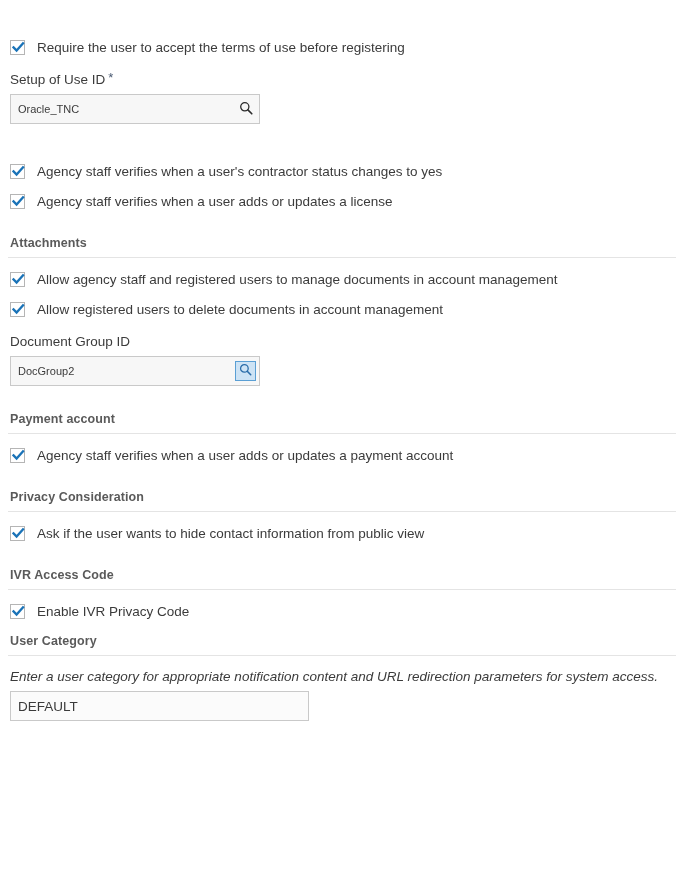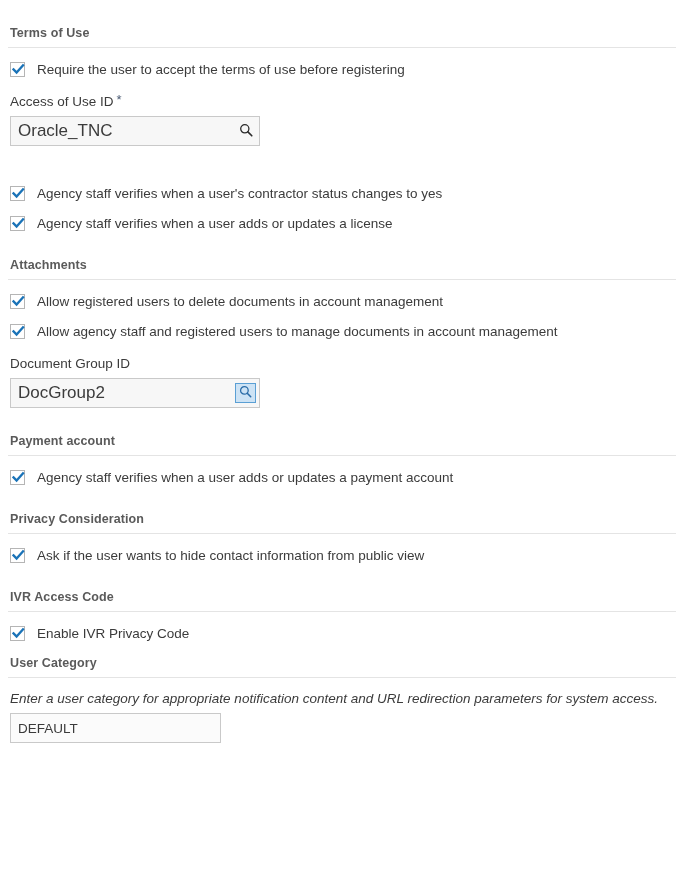--- a/index.html
+++ b/index.html
@@ -94,27 +94,27 @@
     width: 250px;
     margin-top: 6px;
   }
   .text-input {
     width: 250px;
     height: 30px;
     box-sizing: border-box;
     border: 1px solid #c9c9c9;
     background: #f7f7f7;
     font-family: "Liberation Sans", sans-serif;
-    font-size: 17px;
+    font-size: 11px;
     color: #3b3b3b;
     padding: 0 32px 0 7px;
     outline: none;
   }
   .input-plain {
-    width: 211px;
+    width: 299px;
     height: 30px;
     box-sizing: border-box;
     border: 1px solid #c9c9c9;
     background: #fbfbfb;
     font-family: "Liberation Sans", sans-serif;
     font-size: 13.5px;
     color: #3b3b3b;
     padding: 0 7px;
     outline: none;
   }
@@ -149,33 +149,32 @@
     padding: 6px 0 0 2px;
   }
 </style>
 </head>
 <body>
 
 <div class="page">
 
 
   <div class="section">
-    <div class="section-header">Terms of Use</div>
 
     <div class="check-row">
       <span class="checkbox">
         <svg width="13" height="13" viewBox="0 0 13 13">
             <path d="M1.5 6.3 L4.6 9.6 L11 2.4" stroke="#1a73b8" stroke-width="2.3" fill="none" stroke-linecap="square"></path>
           </svg>
       </span>
       <span class="check-label">Require the user to accept the terms of use before registering</span>
     </div>
 
     <div class="field">
-      <span class="field-label"><span>Access of Use ID</span><span class="req-star">*</span></span>
+      <span class="field-label"><span>Setup of Use ID</span><span class="req-star">*</span></span>
       <div class="input-wrap">
         <input class="text-input" type="text" value="Oracle_TNC" style="">
         <button class="srch-btn">
           <span>
             <svg width="14" height="14" viewBox="0 0 14 14">
                 <circle cx="5.8" cy="5.8" r="4.1" stroke="#2b2b2b" stroke-width="1.3" fill="none"></circle>
                 <line x1="8.9" y1="8.9" x2="12.8" y2="12.8" stroke="#2b2b2b" stroke-width="1.6" stroke-linecap="round"></line>
               </svg>
           </span>
         </button>
@@ -206,30 +205,30 @@
 
   <div class="section">
     <div class="section-header">Attachments</div>
 
     <div class="check-row">
       <span class="checkbox">
         <svg width="13" height="13" viewBox="0 0 13 13">
             <path d="M1.5 6.3 L4.6 9.6 L11 2.4" stroke="#1a73b8" stroke-width="2.3" fill="none" stroke-linecap="square"></path>
           </svg>
       </span>
+      <span class="check-label">Allow agency staff and registered users to manage documents in account management</span>
+    </div>
+
+    <div class="check-row">
+      <span class="checkbox">
+        <svg width="13" height="13" viewBox="0 0 13 13">
+            <path d="M1.5 6.3 L4.6 9.6 L11 2.4" stroke="#1a73b8" stroke-width="2.3" fill="none" stroke-linecap="square"></path>
+          </svg>
+      </span>
       <span class="check-label">Allow registered users to delete documents in account management</span>
-    </div>
-
-    <div class="check-row">
-      <span class="checkbox">
-        <svg width="13" height="13" viewBox="0 0 13 13">
-            <path d="M1.5 6.3 L4.6 9.6 L11 2.4" stroke="#1a73b8" stroke-width="2.3" fill="none" stroke-linecap="square"></path>
-          </svg>
-      </span>
-      <span class="check-label">Allow agency staff and registered users to manage documents in account management</span>
     </div>
 
     <div class="field">
       <span class="field-label"><span>Document Group ID</span><span class="req-star"></span></span>
       <div class="input-wrap">
         <input class="text-input" type="text" value="DocGroup2" style="">
         <button class="srch-btn active">
           <span>
             <svg width="13" height="13" viewBox="0 0 14 14">
                 <circle cx="5.8" cy="5.8" r="4.1" stroke="#2a6ca8" stroke-width="1.4" fill="none"></circle>

